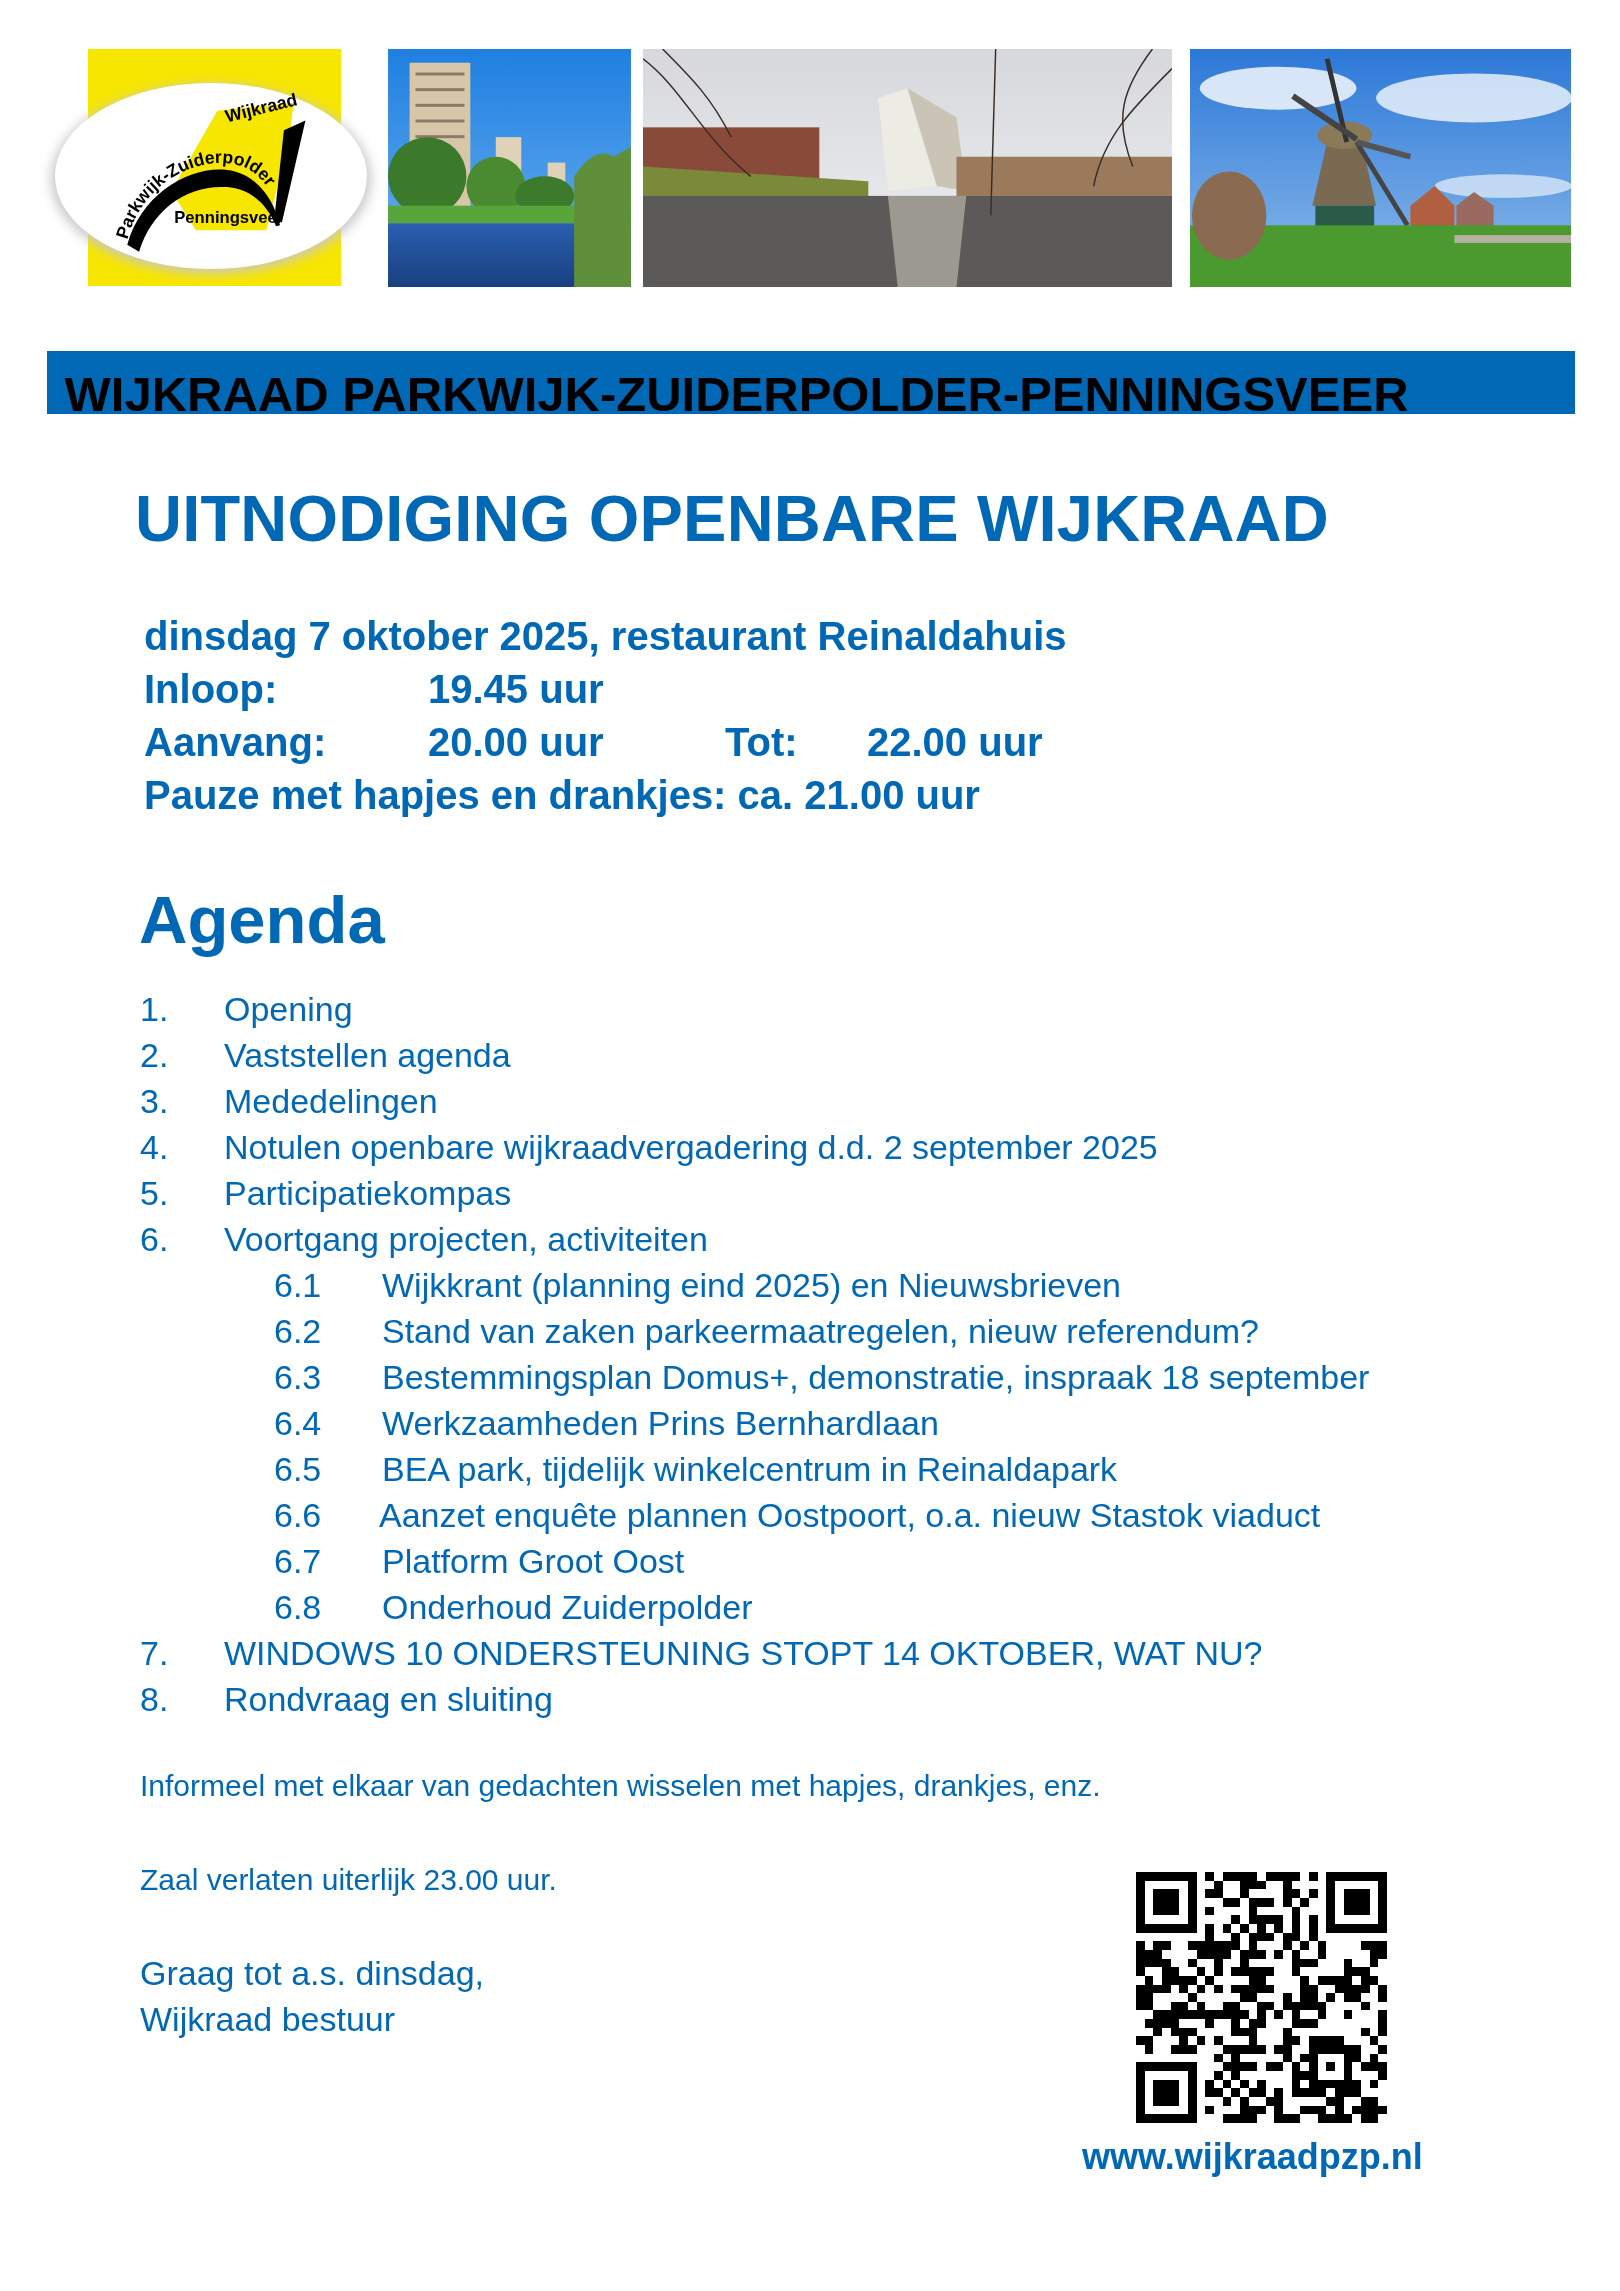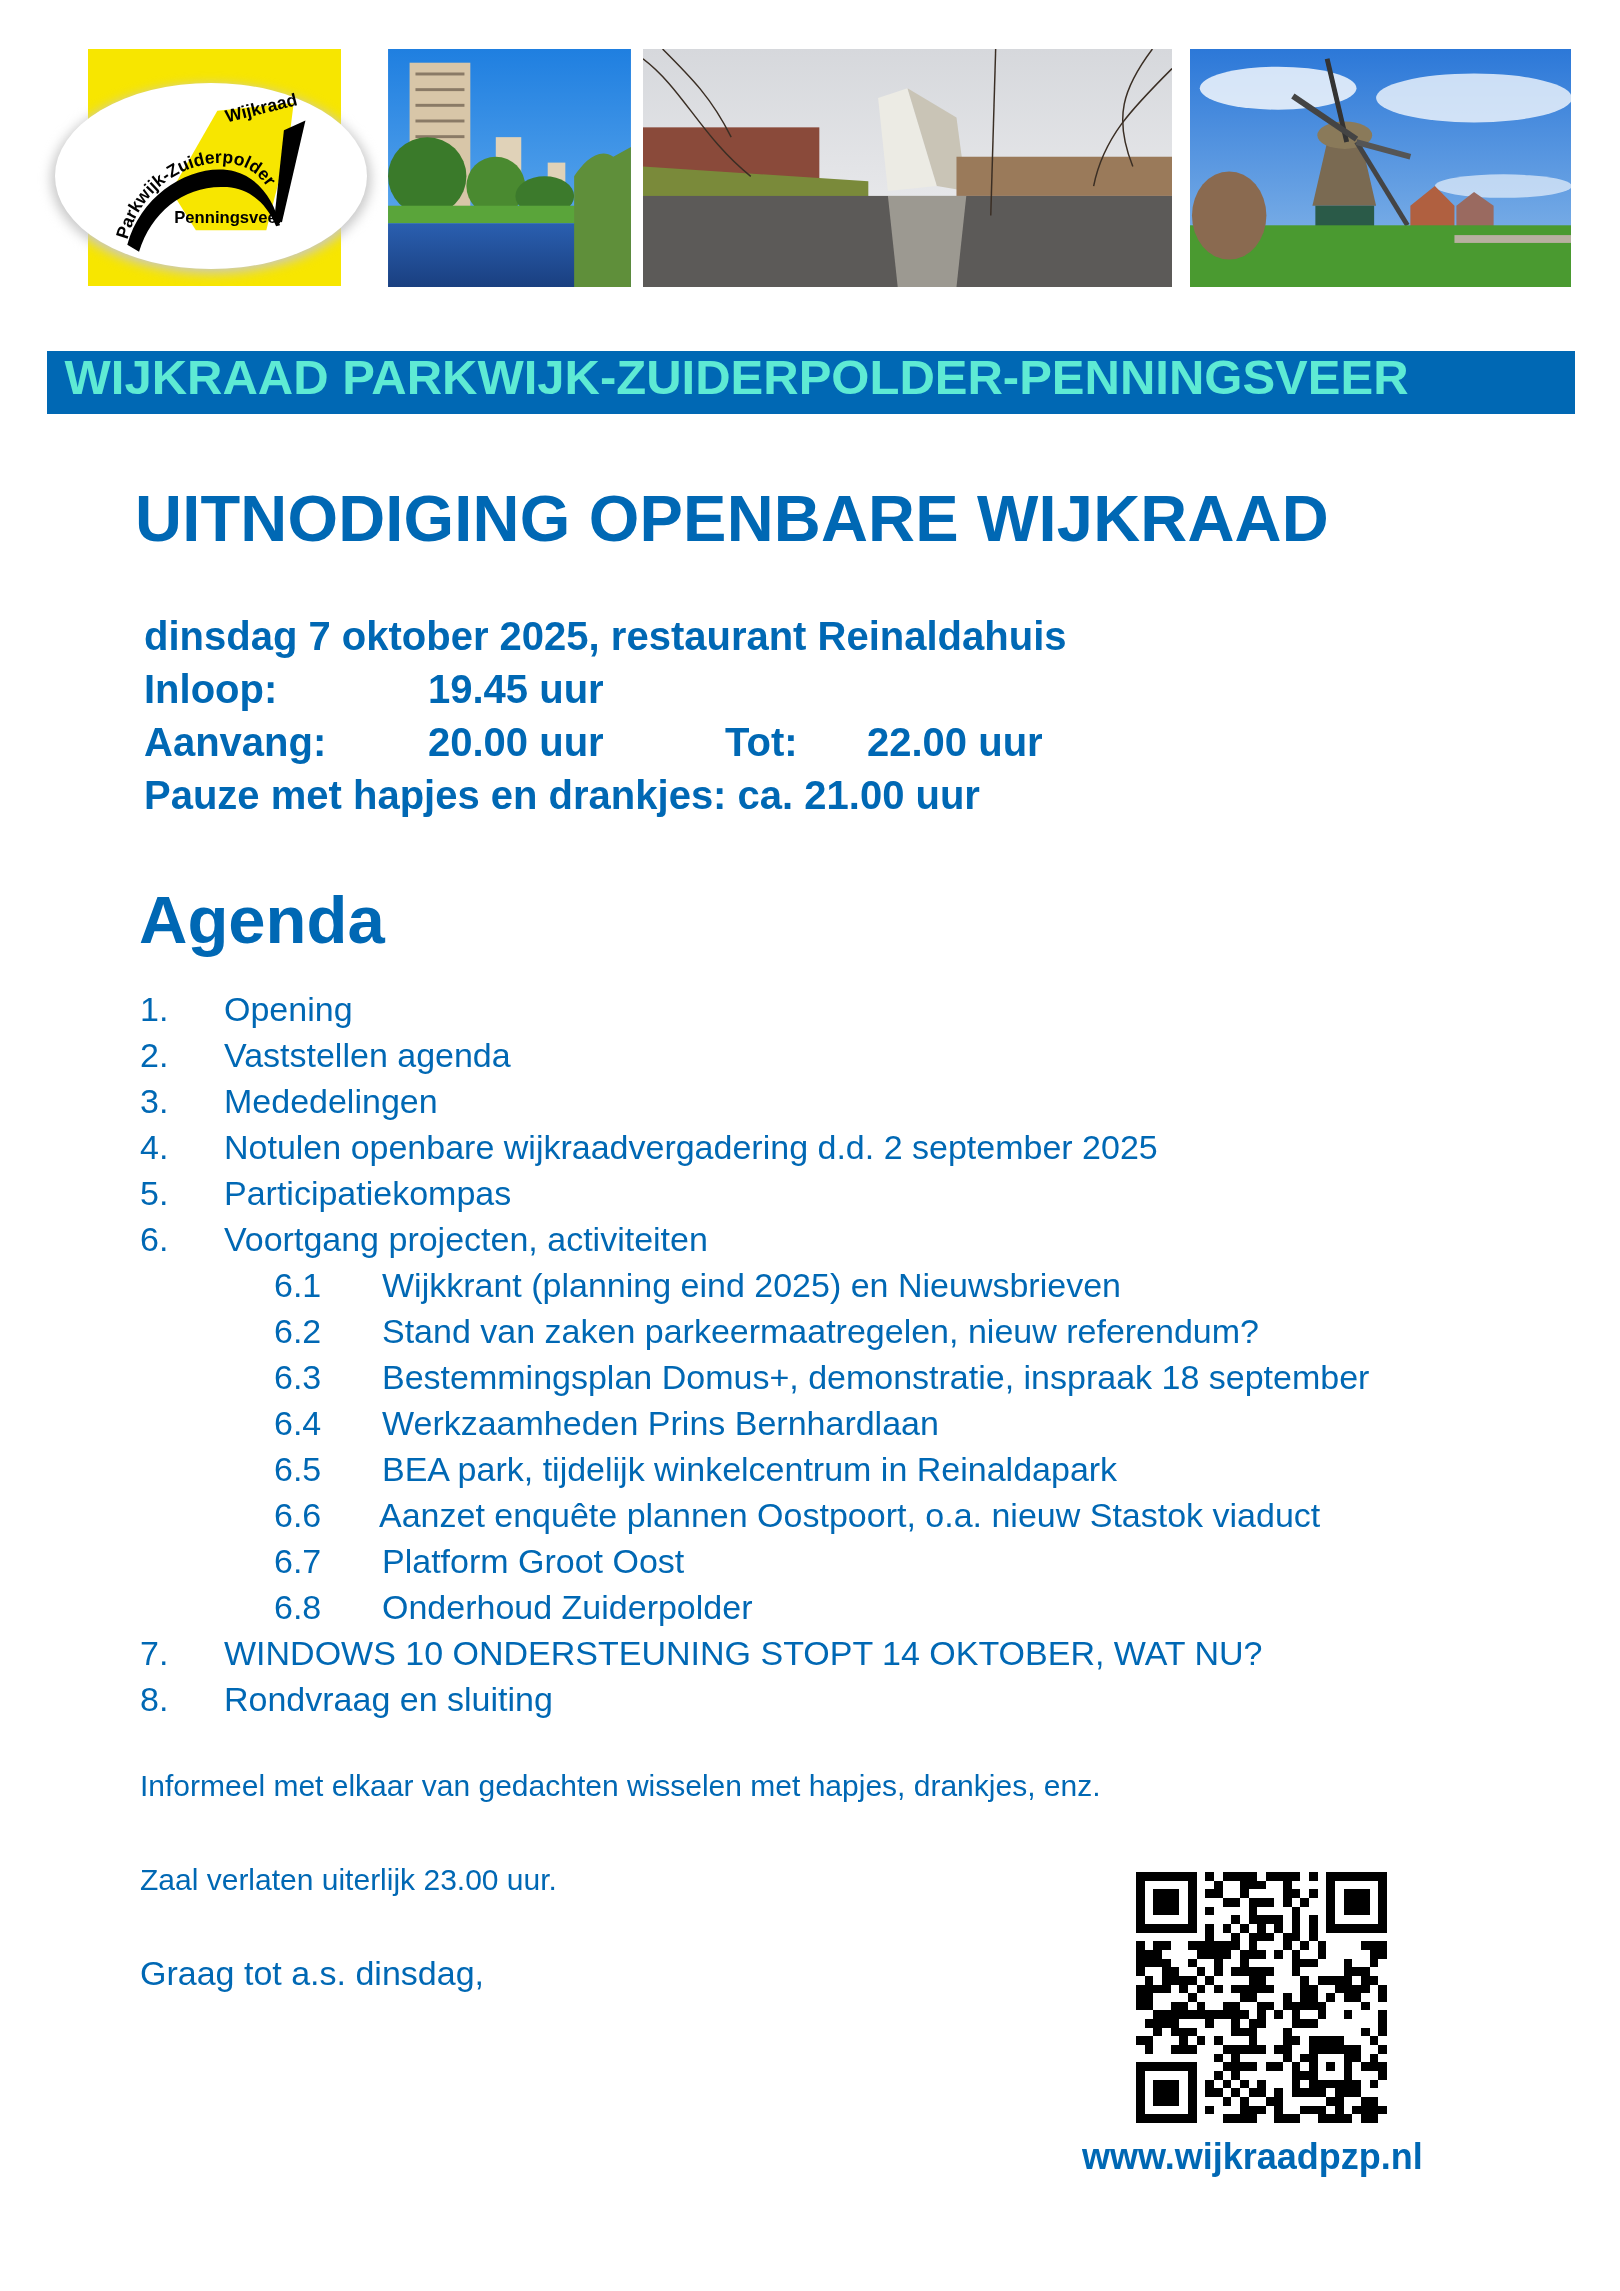--- a/index.html
+++ b/index.html
@@ -19,21 +19,21 @@
 
   .photo { top: 49px; height: 238px; overflow: hidden; }
   .photo svg { display: block; }
   .photo-1 { left: 388px; width: 243px; }
   .photo-2 { left: 643px; width: 529px; }
   .photo-3 { left: 1190px; width: 381px; }
 
   
   .banner { left: 47px; top: 351px; width: 1528px; height: 63px; background: #0068b4; }
   .banner-text {
-    position: absolute; left: 17.6px; top: 1px; color: #5eead4; font-weight: bold; font-size: 49px;
+    position: absolute; left: 17.6px; top: 18px; color: #000000; font-weight: bold; font-size: 49px;
     line-height: 51px; letter-spacing: 0px; white-space: nowrap;
   }
 
   
   .title { left: 135px; top: 483px; font-size: 65px; font-weight: bold; line-height: 71px; white-space: nowrap; letter-spacing: 0.2px; }
 
   
   .event { left: 144px; top: 610px; font-size: 40px; font-weight: bold; line-height: 53px; }
   .event .row { position: relative; height: 53px; white-space: nowrap; }
   .event .c1 { position: absolute; left: 0; }
@@ -260,20 +260,21 @@
       <span class="num">8.</span>
       <span class="txt">Rondvraag en sluiting</span>
     </div>
 </div>
 
 <div class="abs note note-1">Informeel met elkaar van gedachten wisselen met hapjes, drankjes, enz.</div>
 <div class="abs note note-2">Zaal verlaten uiterlijk 23.00 uur.</div>
 
 <div class="abs signoff">
   <div>Graag tot a.s. dinsdag,</div>
+  <div>Wijkraad bestuur</div>
 </div>
 
 <div class="abs qr">
   <svg id="qr-svg" width="251" height="251" viewBox="0 0 29 29" shape-rendering="crispEdges">
       <rect x="0" y="0" width="29" height="29" fill="#fff"></rect>
       <rect x="8" y="0" width="1" height="1" fill="#000"></rect>
       <rect x="10" y="0" width="1" height="1" fill="#000"></rect>
       <rect x="11" y="0" width="1" height="1" fill="#000"></rect>
       <rect x="12" y="0" width="1" height="1" fill="#000"></rect>
       <rect x="13" y="0" width="1" height="1" fill="#000"></rect>

